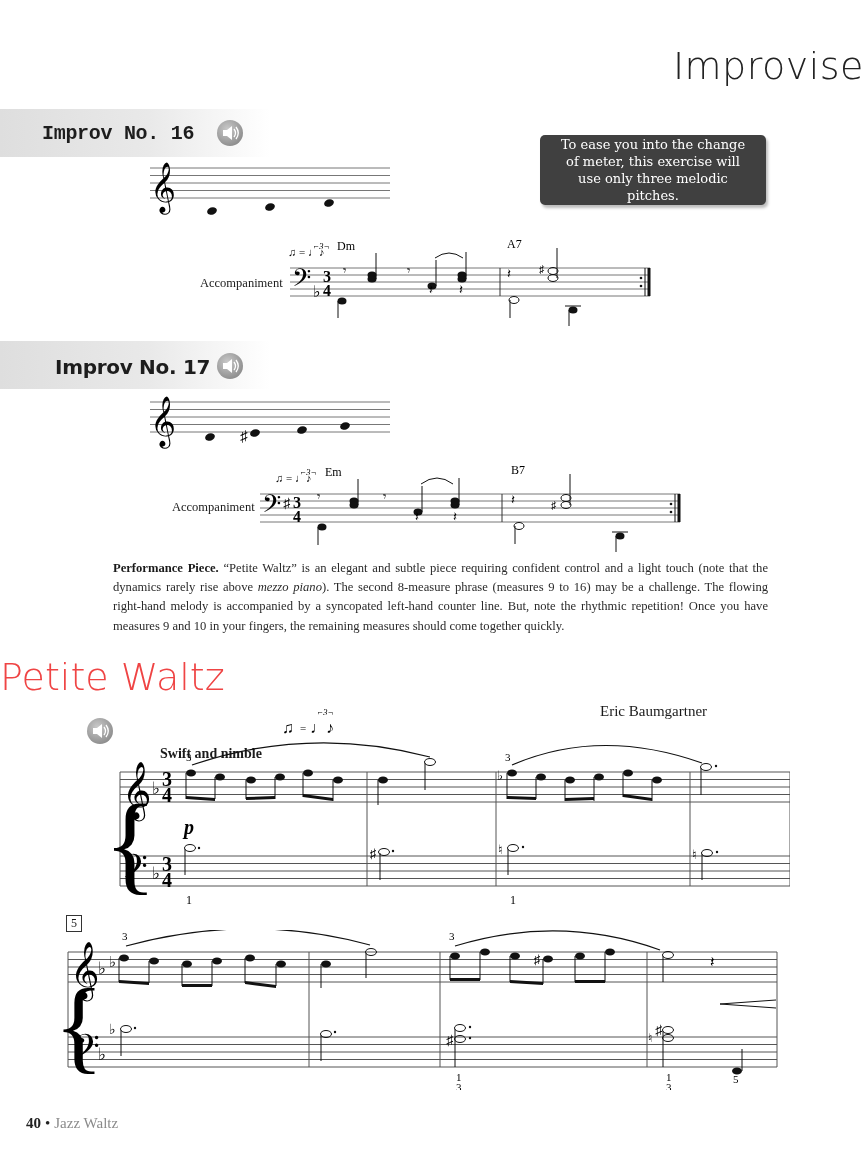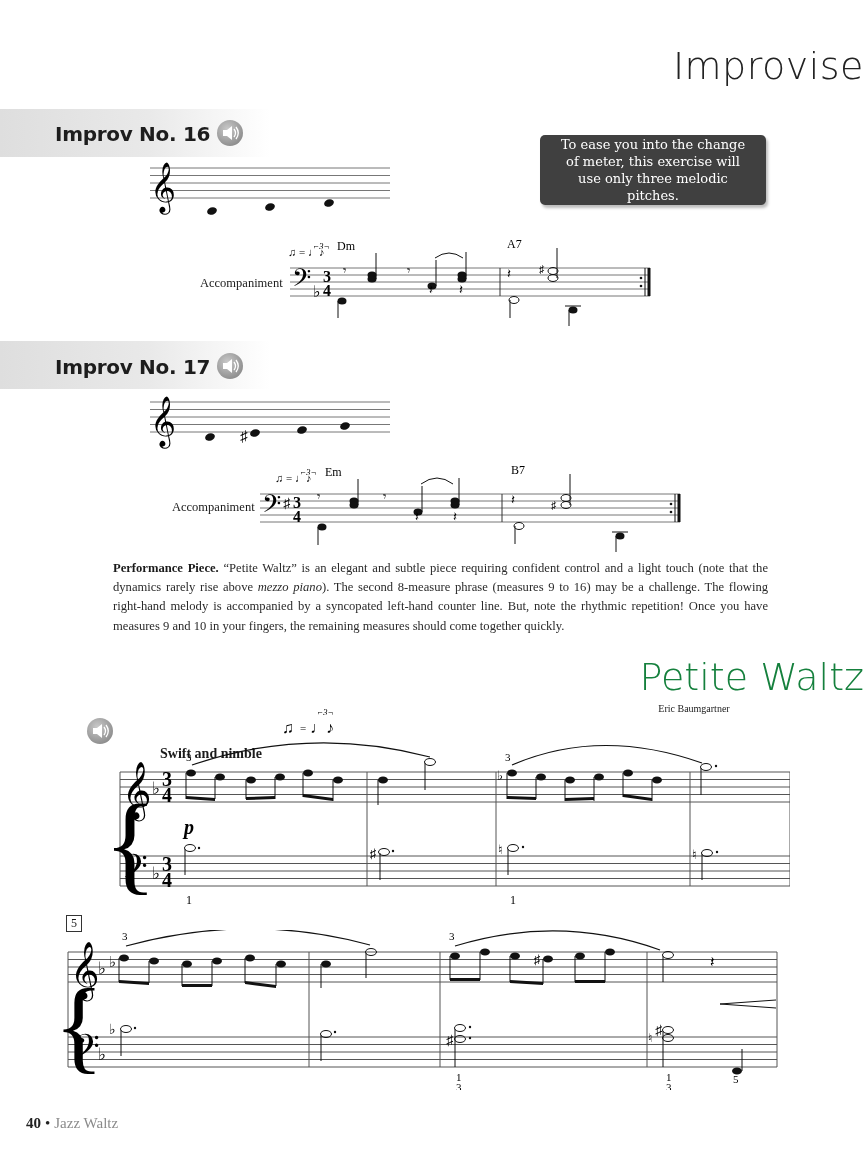--- a/index.html
+++ b/index.html
@@ -6,37 +6,37 @@
   body { width:864px; height:1152px; position:relative; overflow:hidden; font-family:"DejaVu Sans", sans-serif; color:#1a1a1a; }
   .abs { position:absolute; }
   .page-title { left:0; width:864px; top:44px; text-align:right; font-family:"DejaVu Sans", sans-serif; font-weight:300; font-size:38px; letter-spacing:0.5px; color:#222; }
   .band { left:0; width:270px; height:48px; background:linear-gradient(90deg,#dedede 0%,#e9e9e9 55%,#ffffff 100%); }
   .band-title { font-family:"DejaVu Sans", sans-serif; font-weight:900; font-size:20px; color:#1d1d1d; letter-spacing:-0.3px; }
   .speaker { width:26px; height:26px; border-radius:50%; background:radial-gradient(circle at 40% 35%, #c9c9c9 0%, #9a9a9a 60%, #7a7a7a 100%); }
   .callout { left:540px; top:135px; width:226px; height:70px; background:#404040; border-radius:5px; box-shadow:2px 3px 3px #bdbdbd; color:#fff; font-family:"DejaVu Serif", serif; font-size:13px; line-height:17px; text-align:center; display:flex; align-items:center; justify-content:center; }
   .callout span { display:block; width:200px; }
   .para { left:113px; top:559px; width:655px; font-family:Liberation Serif, serif; font-size:12.6px; line-height:19.2px; text-align:justify; color:#2a2a2a; }
   .para b { font-weight:bold; color:#1a1a1a; }
-  .piece-title { left:0; width:864px; top:655px; text-align:right; font-family:"DejaVu Sans", sans-serif; font-weight:300; font-size:38px; color:#15803d; }
-  .composer { left:600px; top:703px; width:188px; text-align:center; font-family:"Liberation Serif", serif; font-size:10px; color:#1a1a1a; }
+  .piece-title { left:0; width:864px; top:655px; text-align:left; font-family:"DejaVu Sans", sans-serif; font-weight:300; font-size:38px; color:#ef4444; }
+  .composer { left:600px; top:703px; width:188px; text-align:left; font-family:"Liberation Serif", serif; font-size:15px; color:#1a1a1a; }
   .tempo { left:160px; top:746px; font-family:"Liberation Serif", serif; font-weight:bold; font-size:14px; }
   .acc-label { font-family:"Liberation Serif", serif; font-size:12.5px; }
   .footer { left:26px; top:1115px; font-size:15px; font-family:Liberation Serif, serif; }
   .footer .pg { font-weight:bold; color:#222; }
   .footer .dot { color:#222; margin:0 4px; }
   .footer .sec { color:#8a8a8a; }
   svg text { font-family:"Liberation Serif", serif; }
 </style>
 </head>
 <body>
 
 <div class="abs page-title">Improvise</div>
 
 <div class="abs band" style="top:109px;"></div>
-<div class="abs band-title" style="left:55px; top:122px;">Improv No. 16</div>
+<div class="abs band-title" style="left:42px; top:122px;font-family:Liberation Mono, monospace;">Improv No. 16</div>
 <div class="abs speaker" style="left:217px; top:120px;">
   <svg width="26" height="26" viewBox="0 0 26 26">
       <path d="M6 10 h4 l5 -4 v14 l-5 -4 h-4z" fill="#fff"></path>
       <path d="M17 9 q3 4 0 8" stroke="#fff" stroke-width="1.3" fill="none"></path>
       <path d="M19 7 q4.5 6 0 12" stroke="#fff" stroke-width="1.3" fill="none"></path>
     </svg>
 </div>
 
 <div class="abs callout">
     <span>To ease you into the change of meter, this exercise will use only three melodic pitches.</span>

